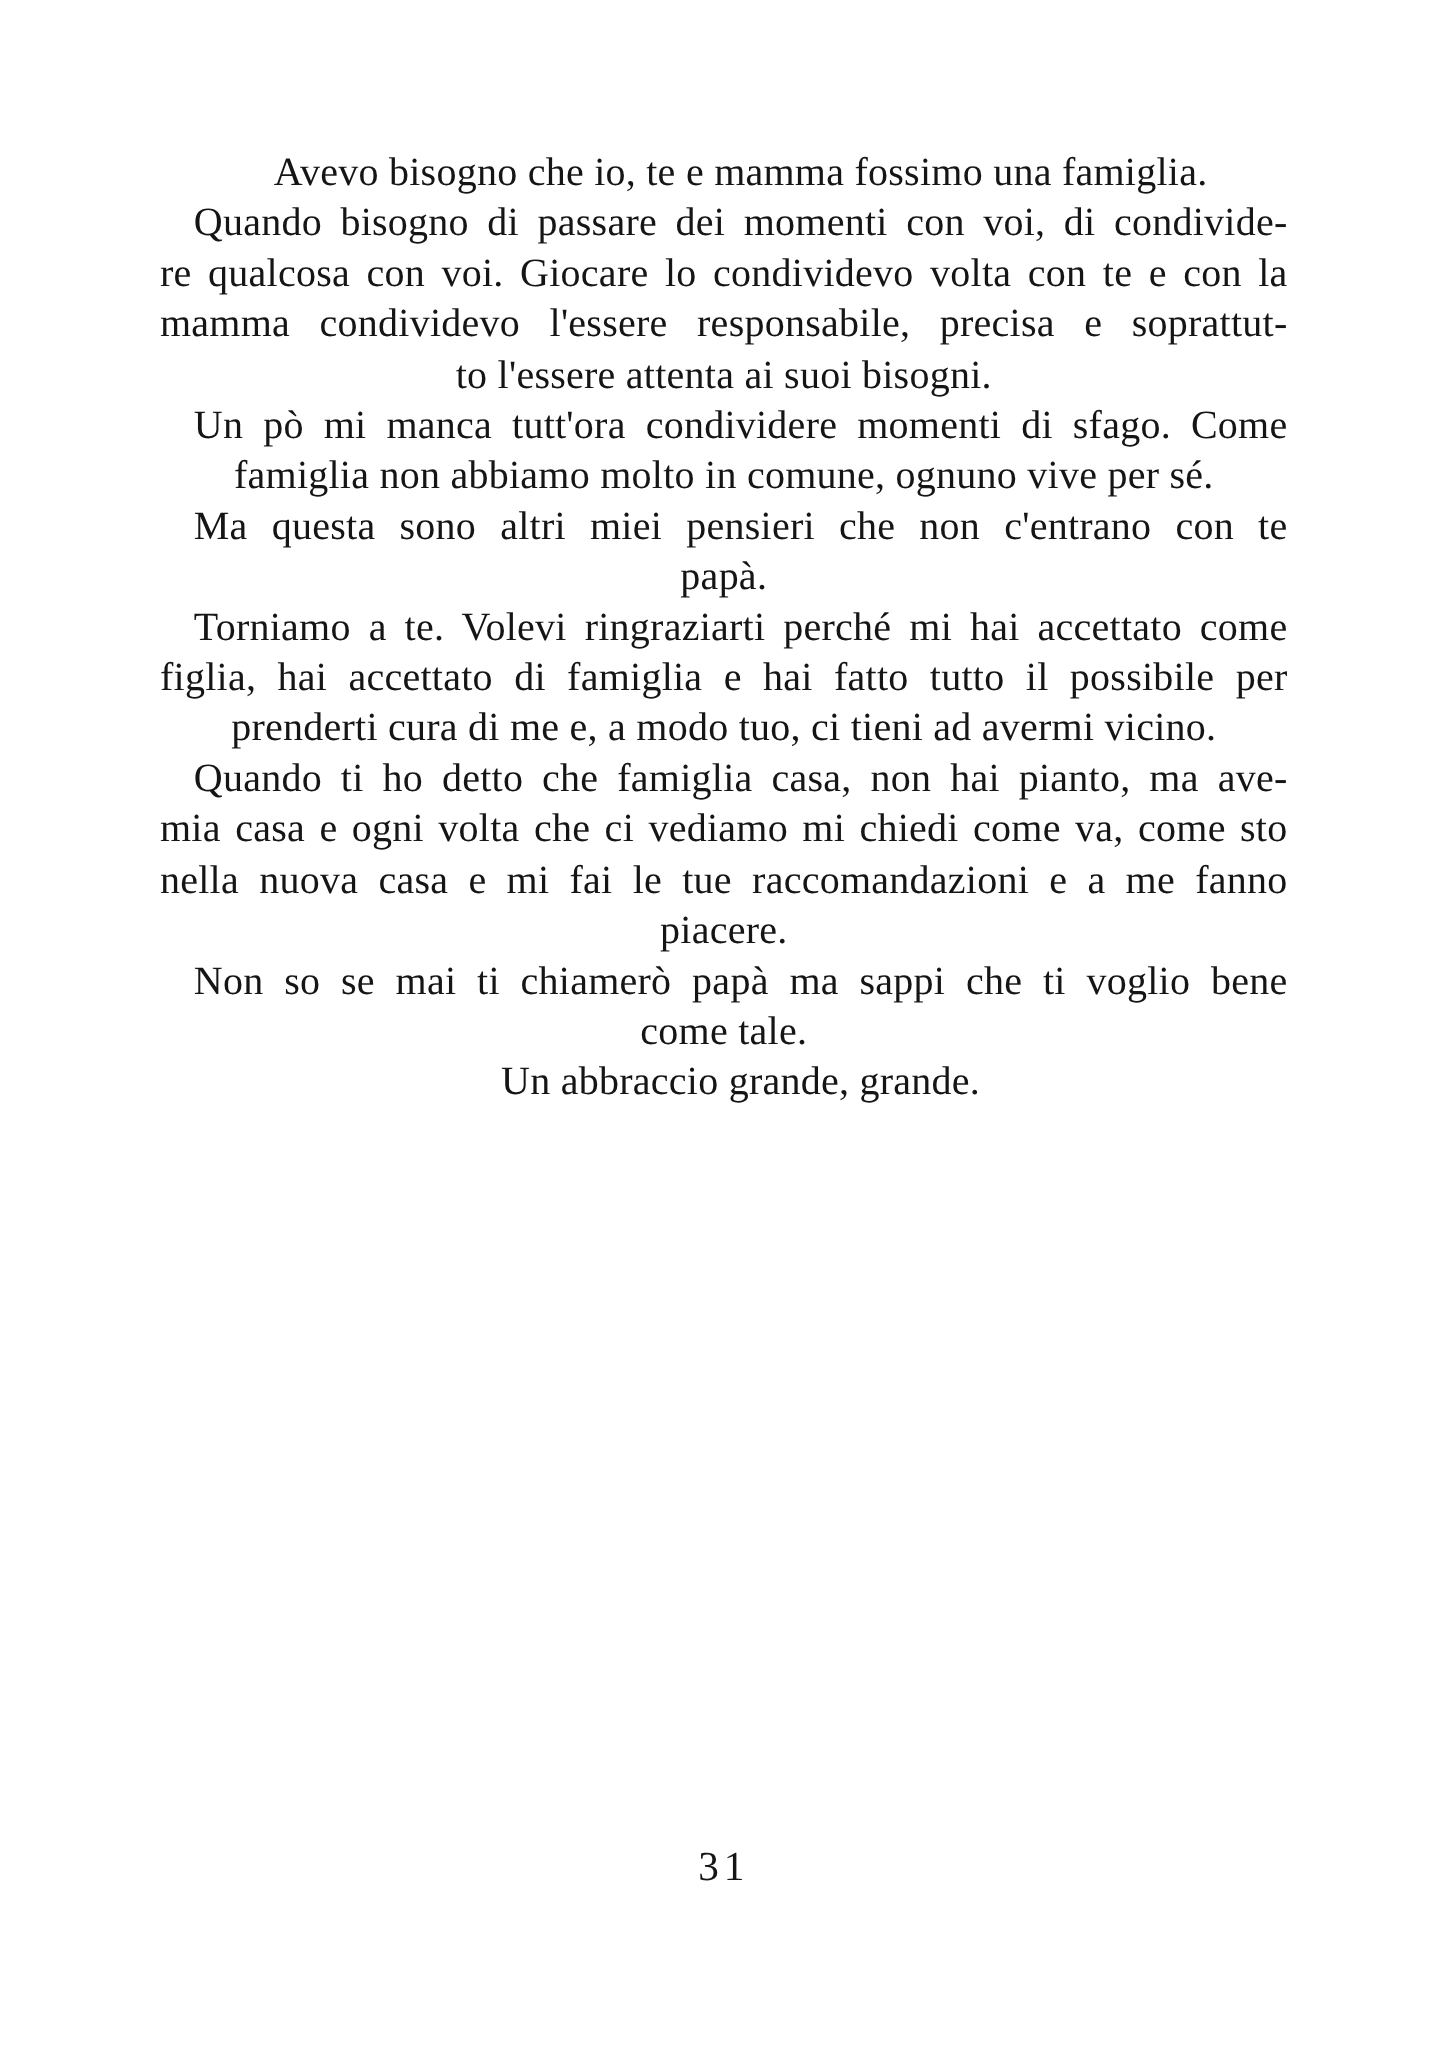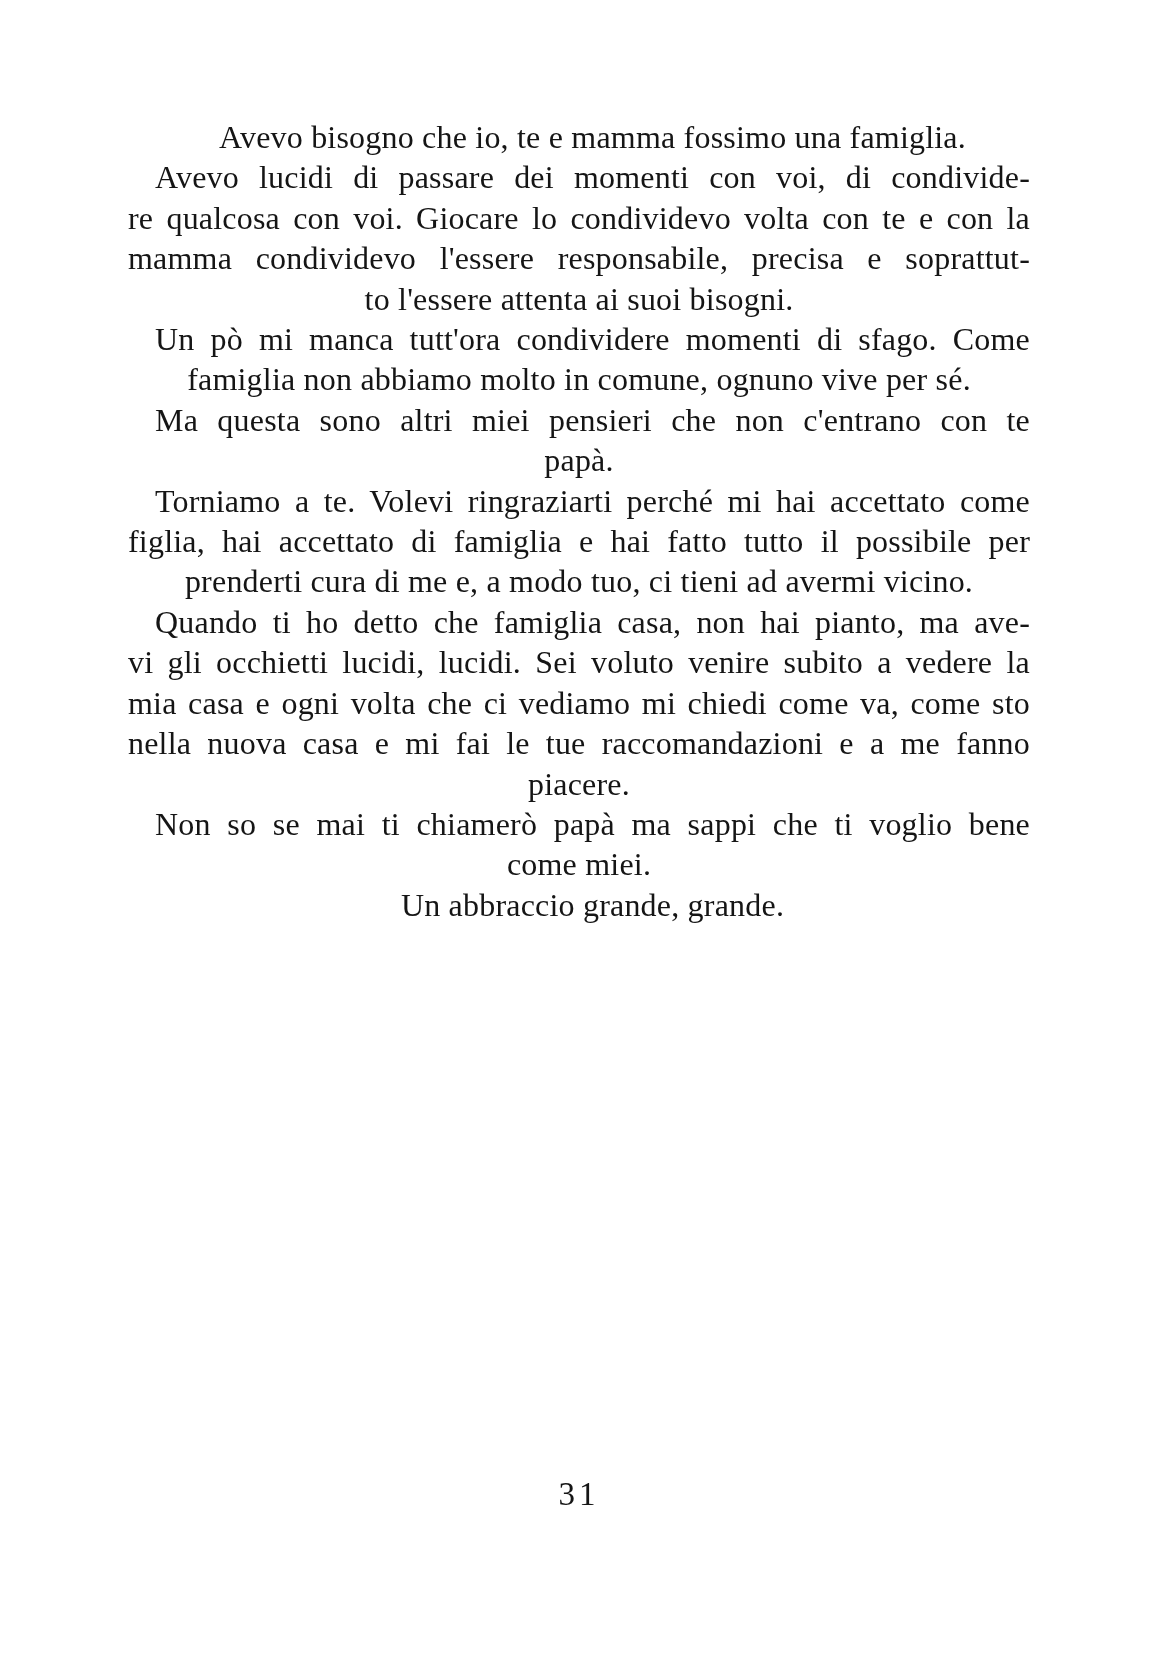--- a/index.html
+++ b/index.html
@@ -45,34 +45,33 @@
     letter-spacing: 4px;
     line-height: 40px;
   }
 </style>
 </head>
 <body>
 
 <div class="page">
   <div class="text-block">
       <div class="line indent">Avevo bisogno che io, te e mamma fossimo una famiglia.</div>
-      <div class="line indent just">Avevo lucidi di passare dei momenti con voi, di condivide-</div>
+      <div class="line indent just">Quando bisogno di passare dei momenti con voi, di condivide-</div>
       <div class="line just">re qualcosa con voi. Giocare lo condividevo volta con te e con la</div>
       <div class="line just">mamma condividevo l'essere responsabile, precisa e soprattut-</div>
       <div class="line">to l'essere attenta ai suoi bisogni.</div>
       <div class="line indent just">Un pò mi manca tutt'ora condividere momenti di sfago. Come</div>
       <div class="line">famiglia non abbiamo molto in comune, ognuno vive per sé.</div>
       <div class="line indent just">Ma questa sono altri miei pensieri che non c'entrano con te</div>
       <div class="line">papà.</div>
       <div class="line indent just">Torniamo a te. Volevi ringraziarti perché mi hai accettato come</div>
       <div class="line just">figlia, hai accettato di famiglia e hai fatto tutto il possibile per</div>
       <div class="line">prenderti cura di me e, a modo tuo, ci tieni ad avermi vicino.</div>
       <div class="line indent just">Quando ti ho detto che famiglia casa, non hai pianto, ma ave-</div>
-      <div class="line just">vi gli occhietti lucidi, lucidi. Sei voluto venire subito a vedere la</div>
       <div class="line just">mia casa e ogni volta che ci vediamo mi chiedi come va, come sto</div>
       <div class="line just">nella nuova casa e mi fai le tue raccomandazioni e a me fanno</div>
       <div class="line">piacere.</div>
       <div class="line indent just">Non so se mai ti chiamerò papà ma sappi che ti voglio bene</div>
-      <div class="line">come miei.</div>
+      <div class="line">come tale.</div>
       <div class="line indent">Un abbraccio grande, grande.</div>
     </div>
   <div class="folio">31</div>
 </div>
 
 </body></html>

